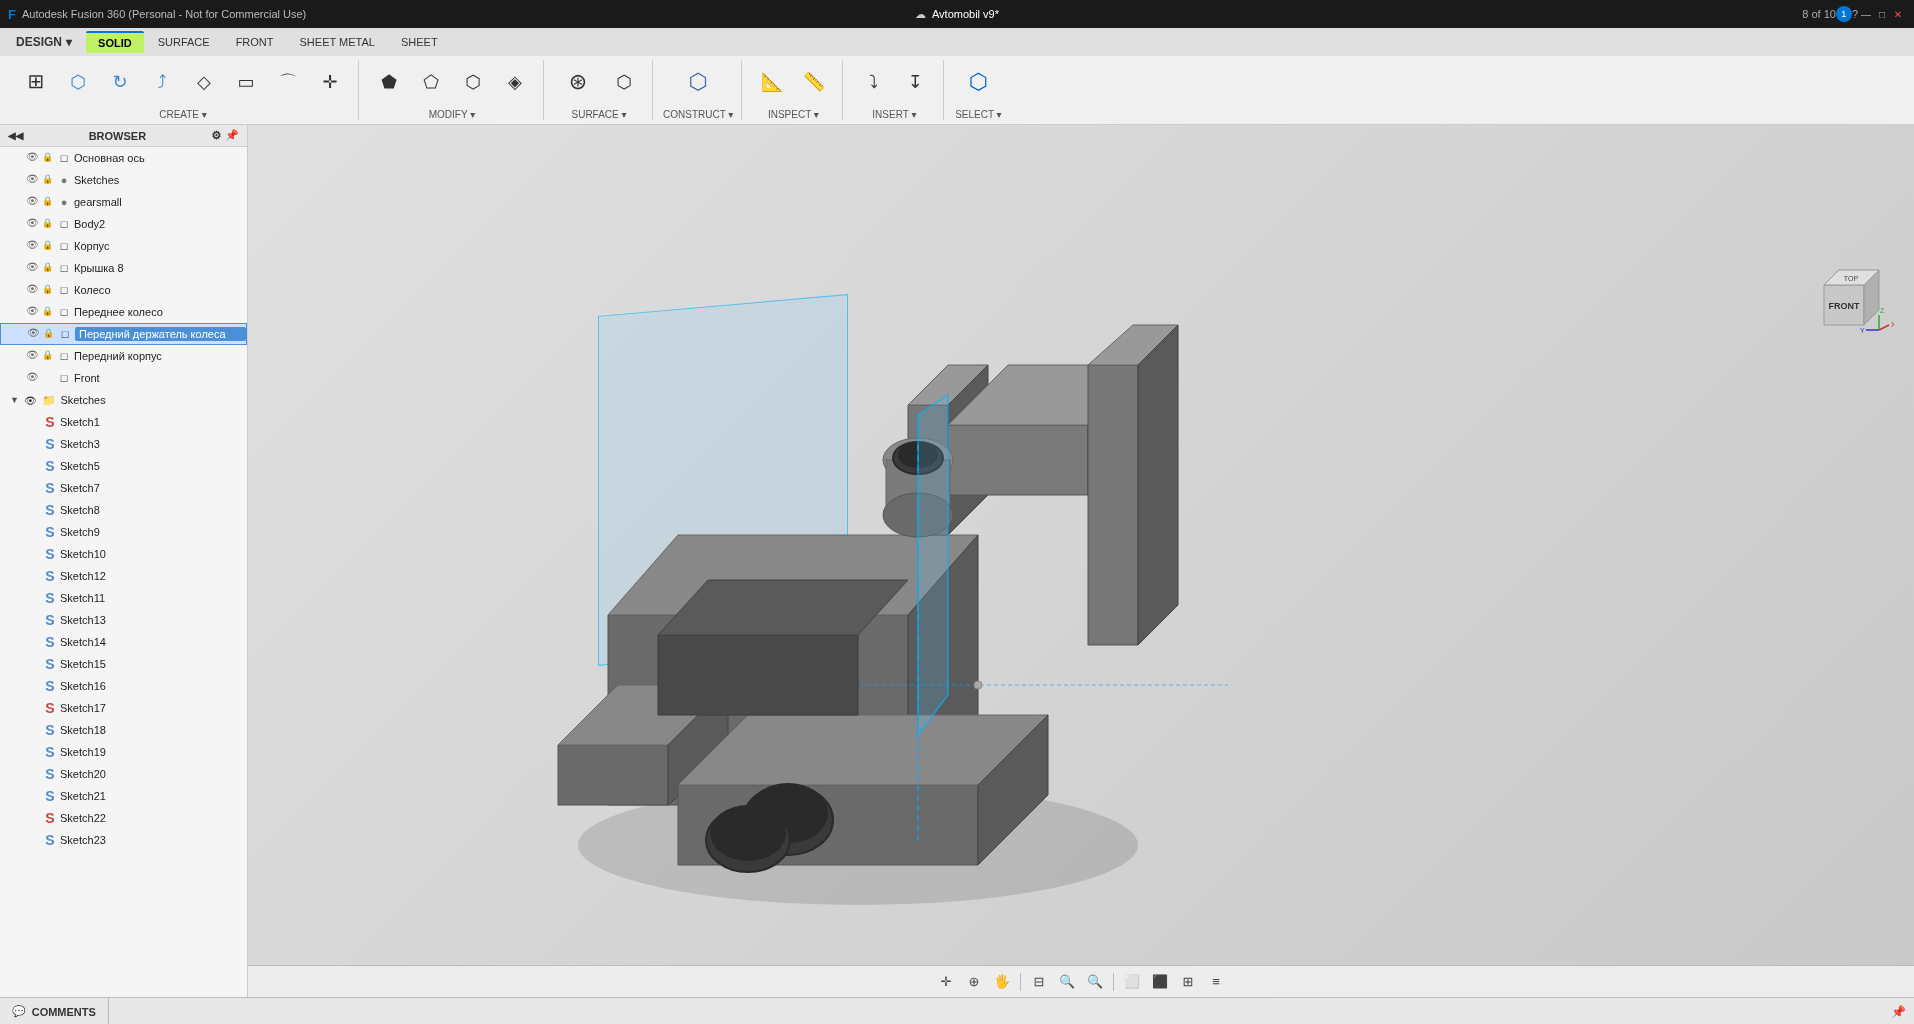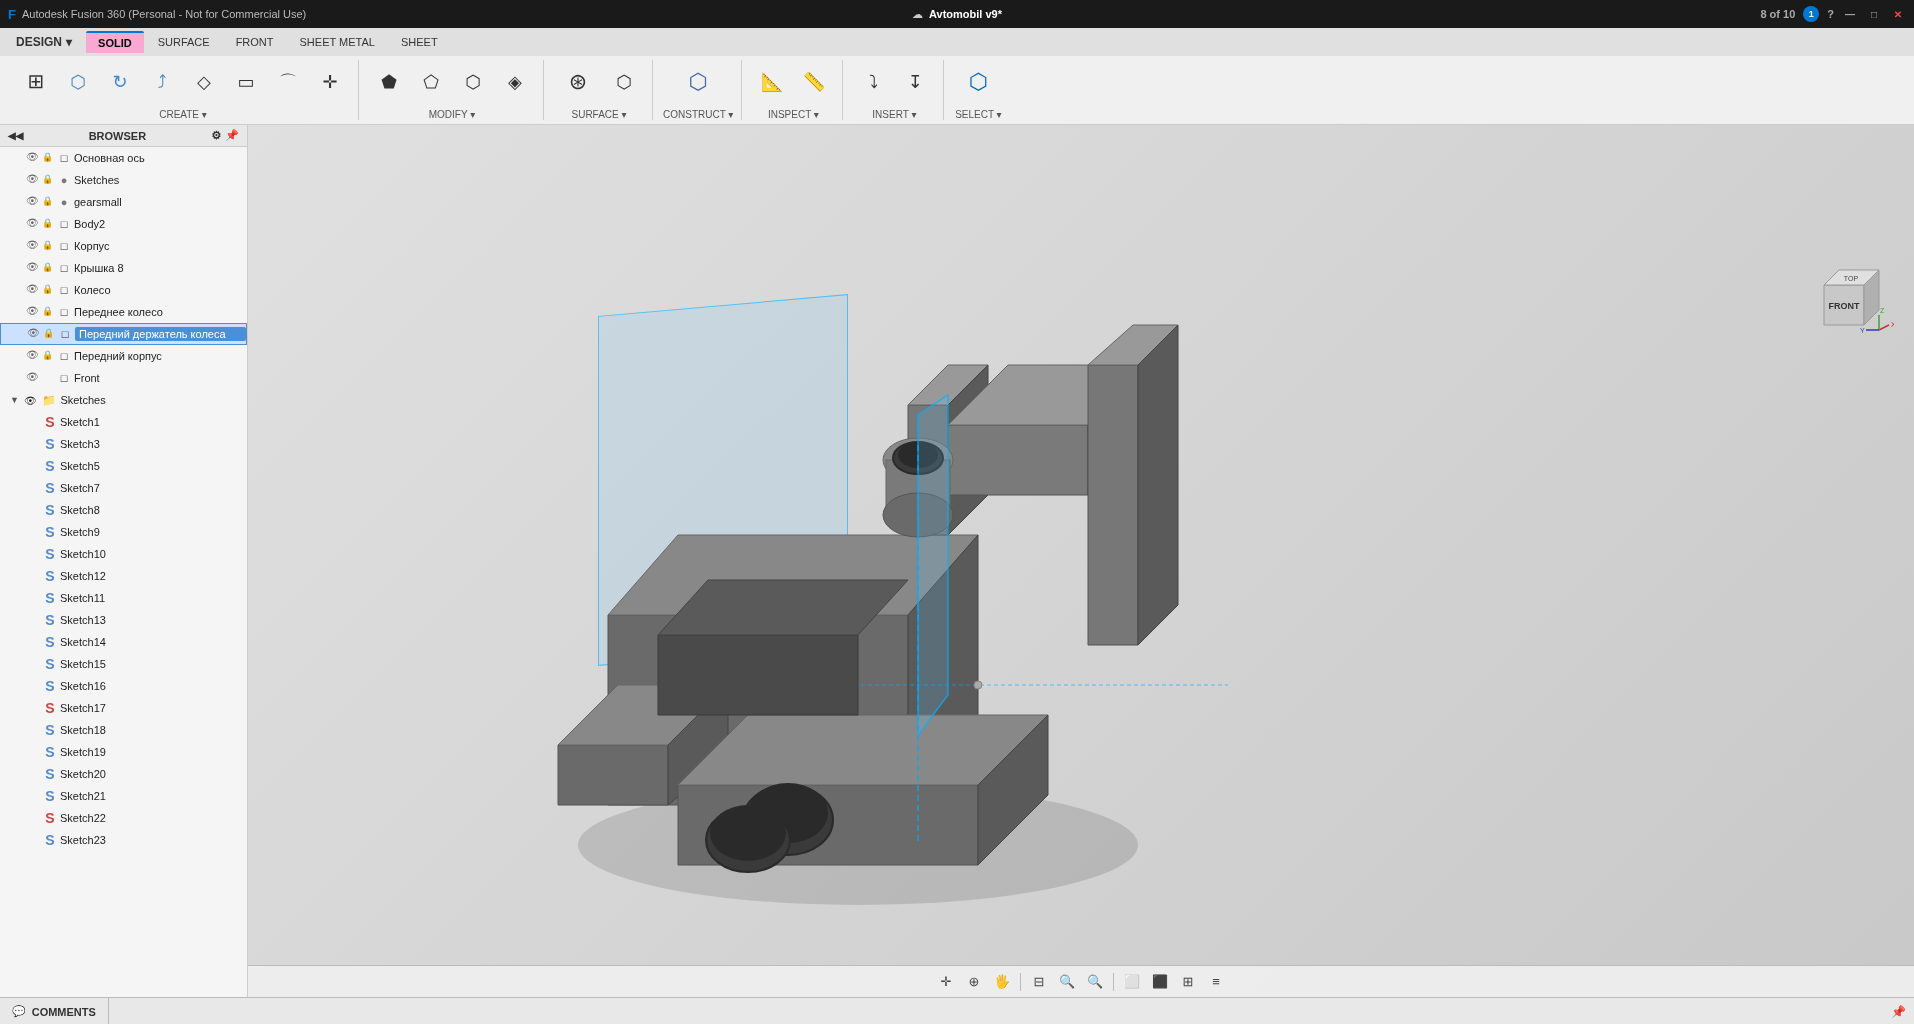--- a/index.html
+++ b/index.html
@@ -5,28 +5,28 @@
     * { margin: 0; padding: 0; box-sizing: border-box; }
     body { width: 1914px; height: 1024px; overflow: hidden; font-family: 'Segoe UI', Arial, sans-serif; font-size: 12px; background: #e8e8e8; }
 
     
     #title-bar {
       width: 100%; height: 28px; background: #1a1a1a; display: flex; align-items: center; justify-content: space-between;
       color: #ccc; font-size: 11px; padding: 0 8px;
     }
     #title-bar .title-left { display: flex; align-items: center; gap: 6px; }
     #title-bar .title-center { position: absolute; left: 50%; transform: translateX(-50%); display: flex; align-items: center; gap: 6px; }
-    #title-bar .title-right { display: flex; align-items: center; gap: 8px; margin-left: auto; font-weight: bold; }
+    #title-bar .title-right { display: flex; align-items: center; margin-left: auto; }
     #title-bar .win-btn { width: 16px; height: 16px; display: flex; align-items: center; justify-content: center; cursor: pointer; font-size: 10px; color: #aaa; }
 
     
     #ribbon { width: 100%; background: #f0f0f0; border-bottom: 1px solid #ccc; }
     #ribbon-tabs { display: flex; align-items: center; height: 28px; background: #e0e0e0; padding-left: 8px; gap: 2px; }
     #ribbon-tabs .tab { padding: 4px 12px; font-size: 11px; cursor: pointer; border-radius: 2px 2px 0 0; color: #333; }
-    #ribbon-tabs .tab.active { background: #f9a8d4; font-weight: bold; color: #000; border-top: 2px solid #0078d4; }
+    #ribbon-tabs .tab.active { background: #bef264; font-weight: bold; color: #000; border-top: 2px solid #0078d4; }
     #ribbon-content { display: flex; align-items: center; height: 68px; padding: 4px 8px; gap: 2px; }
     .ribbon-section { display: flex; flex-direction: column; align-items: center; border-right: 1px solid #ccc; padding: 0 8px; height: 60px; justify-content: space-between; }
     .ribbon-section-label { font-size: 10px; color: #555; margin-top: 2px; }
     .ribbon-buttons { display: flex; gap: 2px; align-items: center; }
     .ribbon-btn { display: flex; flex-direction: column; align-items: center; justify-content: center; width: 40px; height: 44px; cursor: pointer; border-radius: 3px; font-size: 9px; color: #333; gap: 2px; }
     .ribbon-btn .icon { font-size: 18px; line-height: 1; }
     .ribbon-btn-large { width: 48px; }
     .design-dropdown { display: flex; align-items: center; gap: 4px; padding: 4px 8px; cursor: pointer; font-size: 12px; font-weight: bold; color: #333; border-radius: 3px; margin-right: 4px; }
 
     
@@ -73,21 +73,21 @@
 </head>
 <body>
 
 <div id="title-bar">
   <div class="title-left">
     <span style="font-size:13px; color:#0078d4; font-weight:bold;">F</span>
     <span style="color:#bbb;">Autodesk Fusion 360 (Personal - Not for Commercial Use)</span>
   </div>
   <div class="title-center">
     <span style="font-size:11px;">☁</span>
-    <span style="color:#fff; font-weight:bold;">Avtomobil v9*</span>
+    <span style="color:#fff; font-weight:normal;">Avtomobil v9*</span>
   </div>
   <div class="title-right">
     <span style="font-size:11px;color:#aaa;">8 of 10</span>
     <span style="background:#0078d4;color:#fff;border-radius:50%;width:16px;height:16px;display:flex;align-items:center;justify-content:center;font-size:9px;">1</span>
     <span style="cursor:pointer;color:#aaa;">?</span>
     <span class="win-btn">—</span>
     <span class="win-btn">□</span>
     <span class="win-btn" style="color:#f44;">✕</span>
   </div>
 </div>

